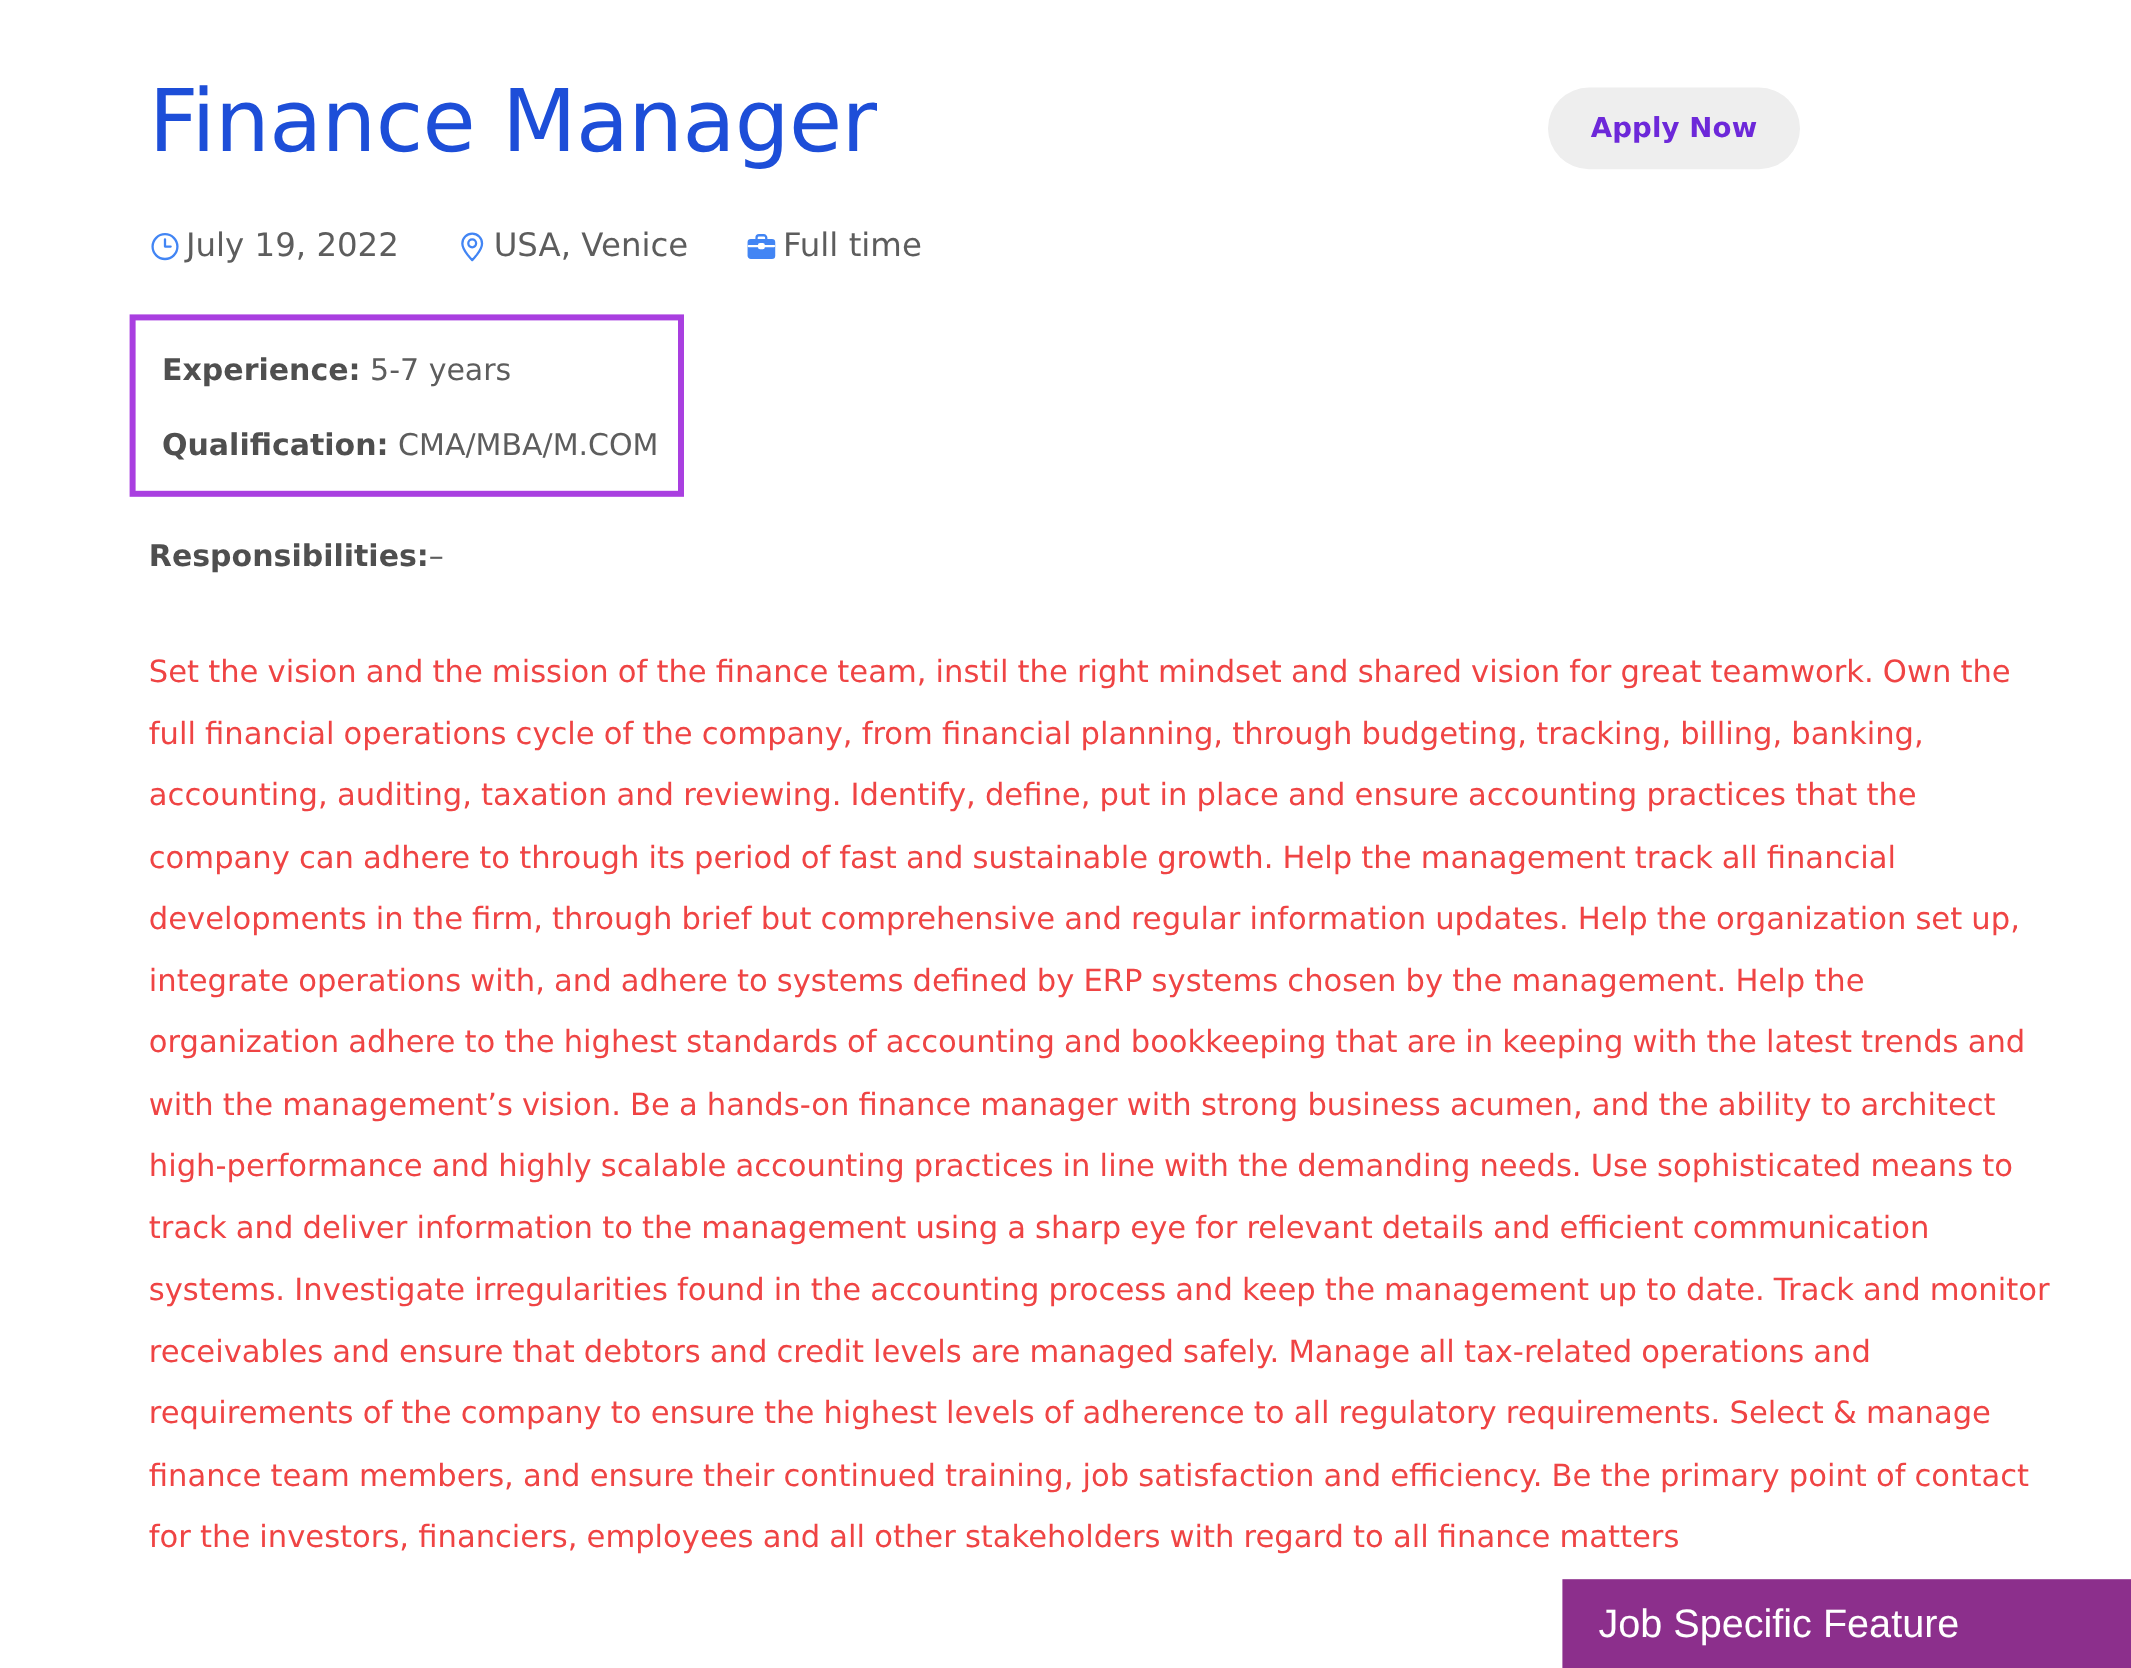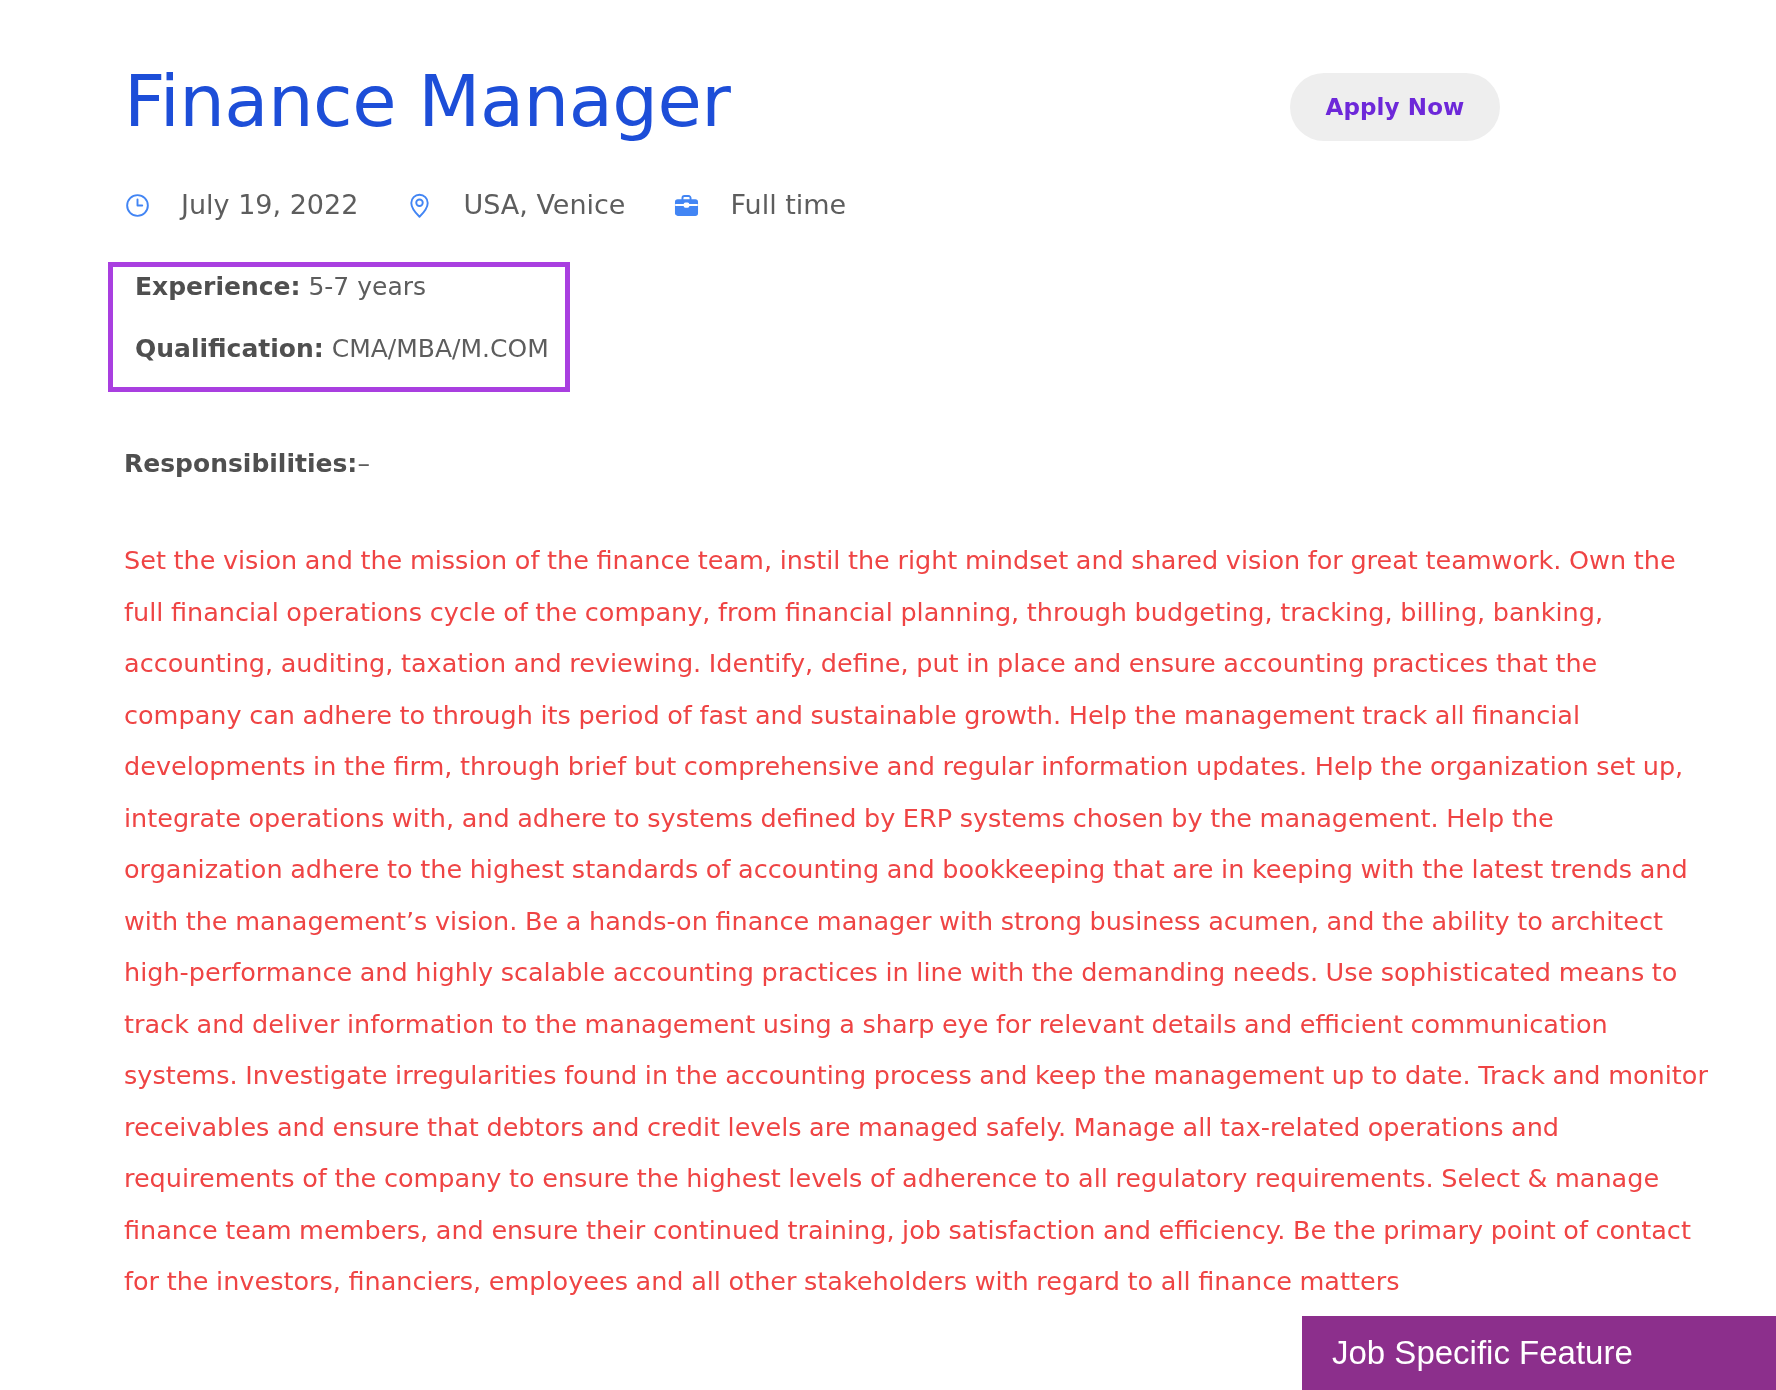--- a/index.html
+++ b/index.html
@@ -83,21 +83,21 @@
     position: absolute;
     left: 124px;
     top: 190px;
     display: flex;
     align-items: center;
     gap: 0;
   }
   .meta-item {
     display: flex;
     align-items: center;
-    gap: 30px;
+    gap: 4px;
     margin-right: 48px;
   }
   .meta-item:last-child { margin-right: 0; }
   .meta-icon {
     display: block;
     width: 27px;
     height: 27px;
     flex: 0 0 auto;
   }
   .meta-text {
@@ -110,21 +110,21 @@
 
   
   .req-box {
     position: absolute;
     left: 108px;
     top: 262px;
     width: 462px;
     box-sizing: border-box;
     border: 5px solid #a93fe0;
     background: #ffffff;
-    padding: 4px 22px 22px 22px;
+    padding: 26px 22px 22px 22px;
   }
   .req-line {
     font-family: "DejaVu Sans", sans-serif;
     font-size: 25px;
     line-height: 32px;
     color: #5d5d5d;
     white-space: nowrap;
   }
   .req-line + .req-line { margin-top: 30px; }
   .req-label {

